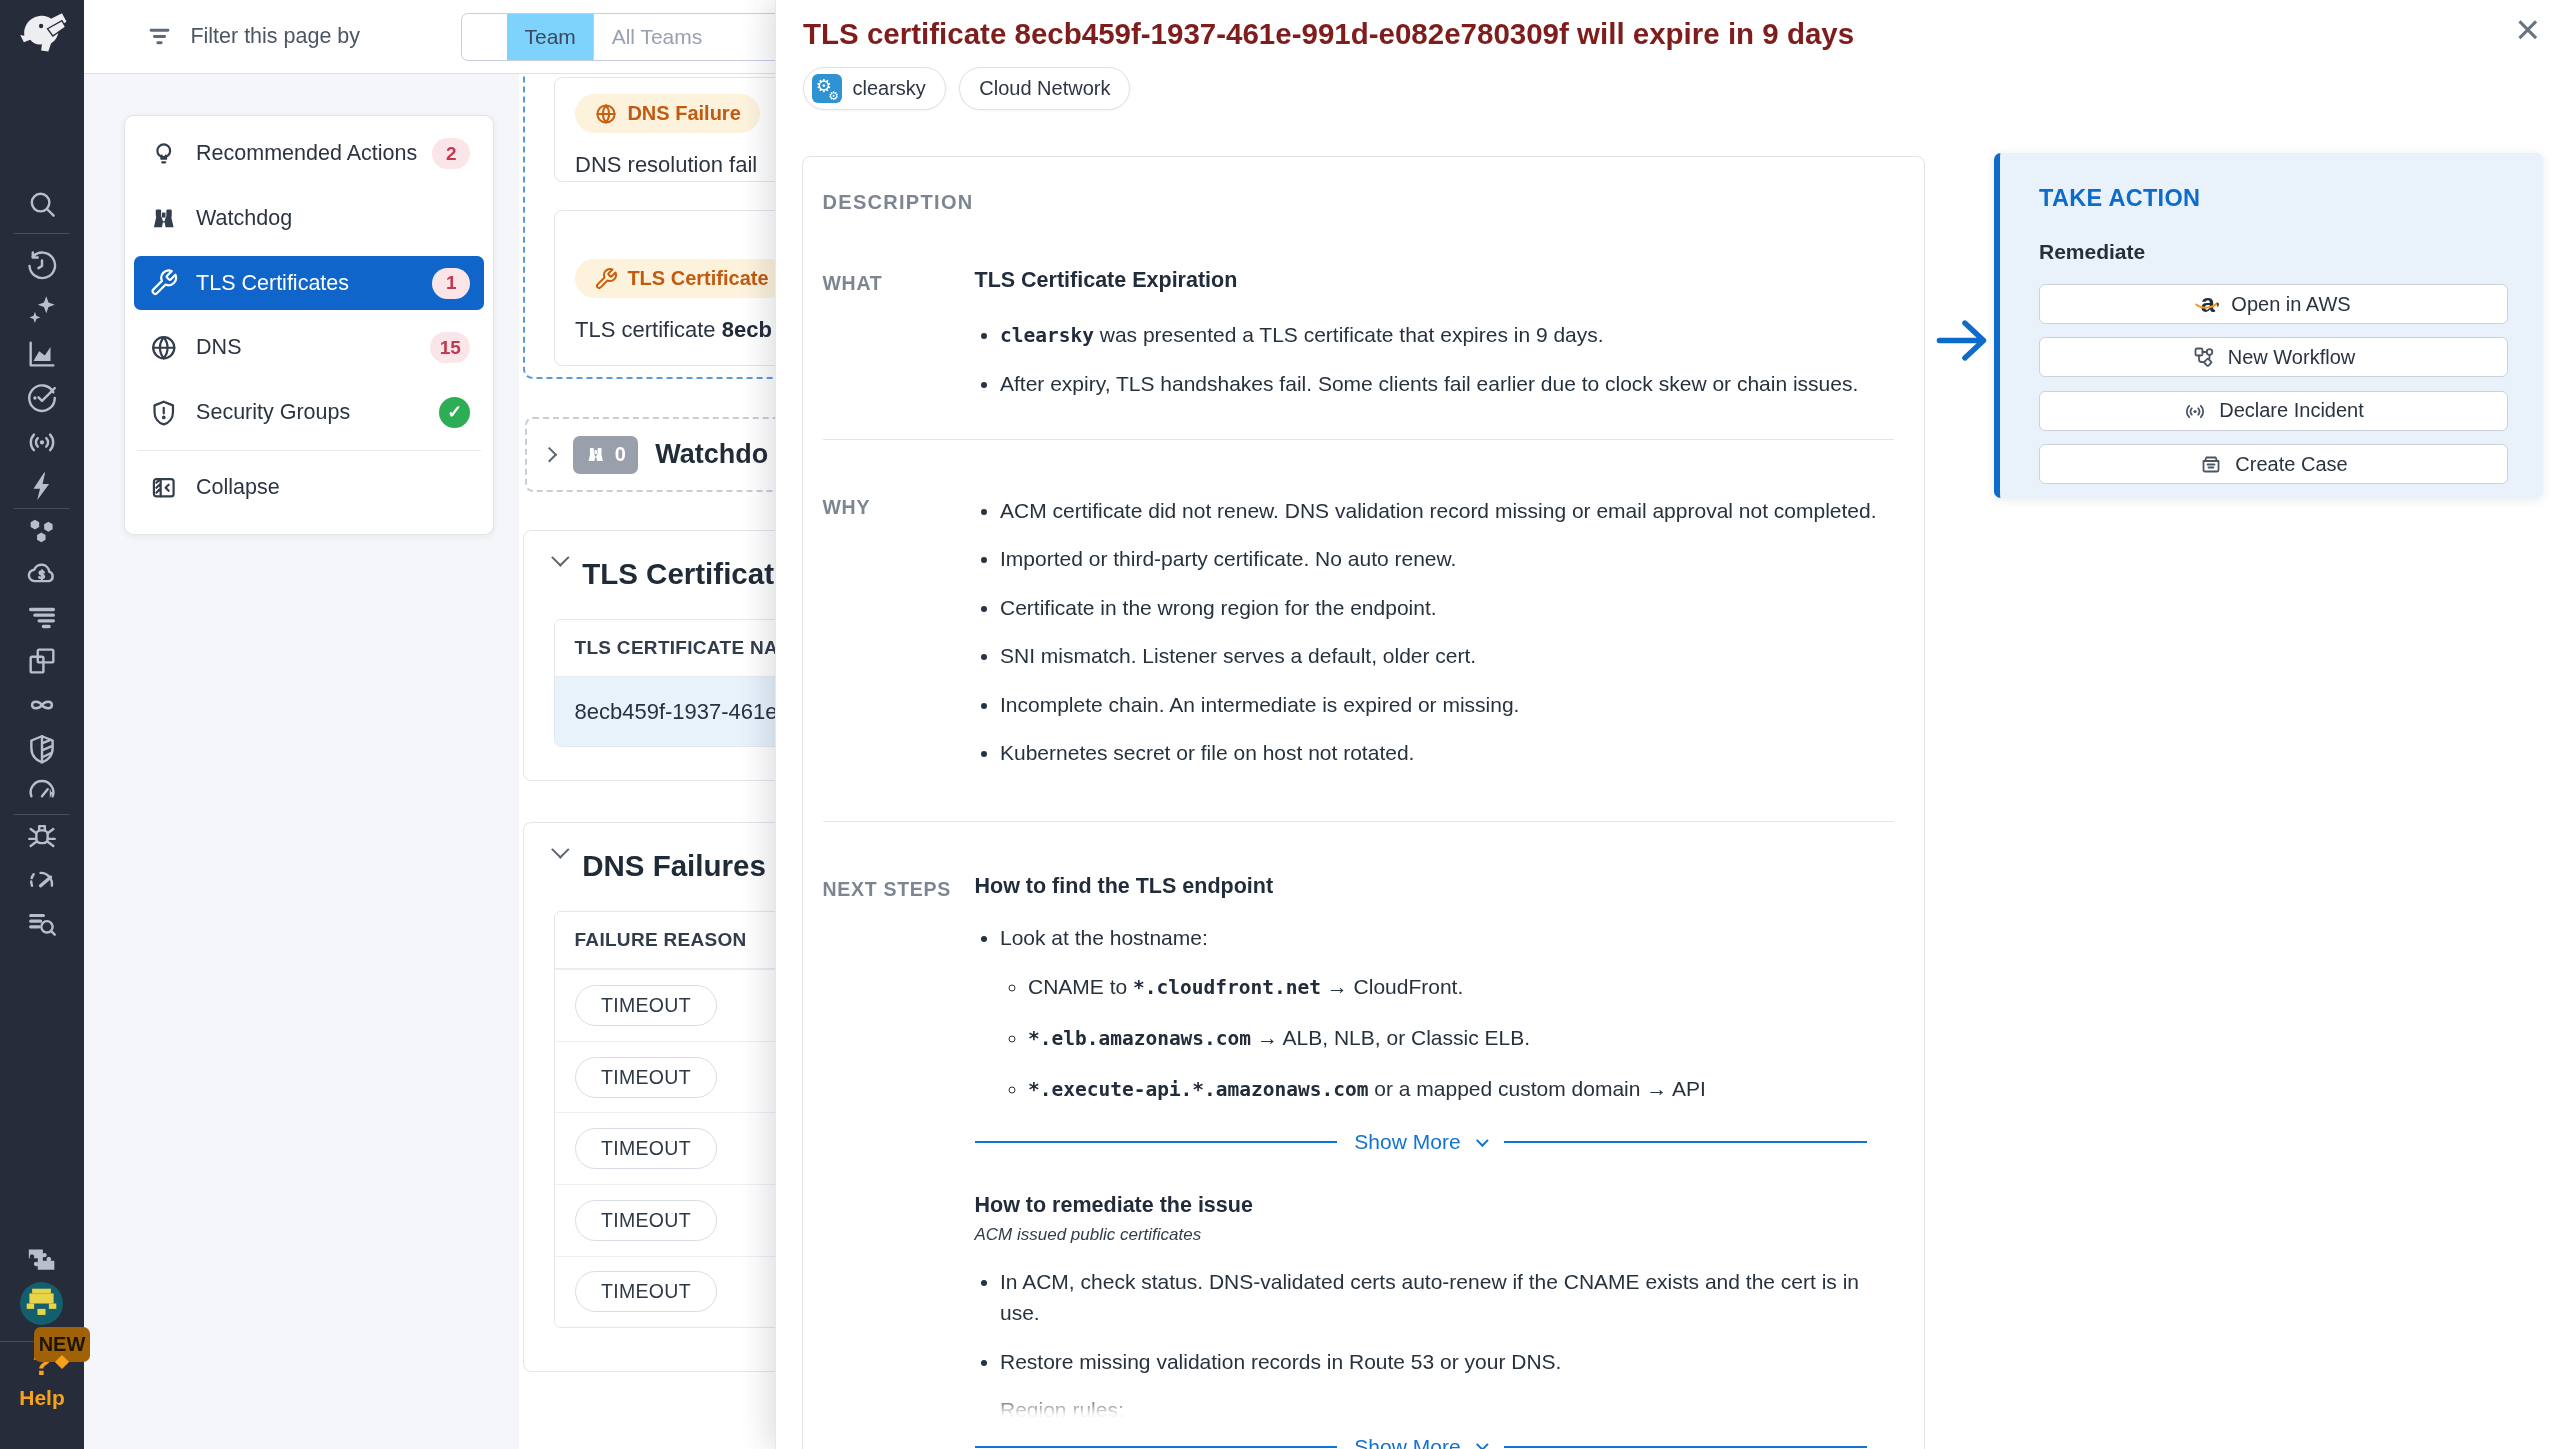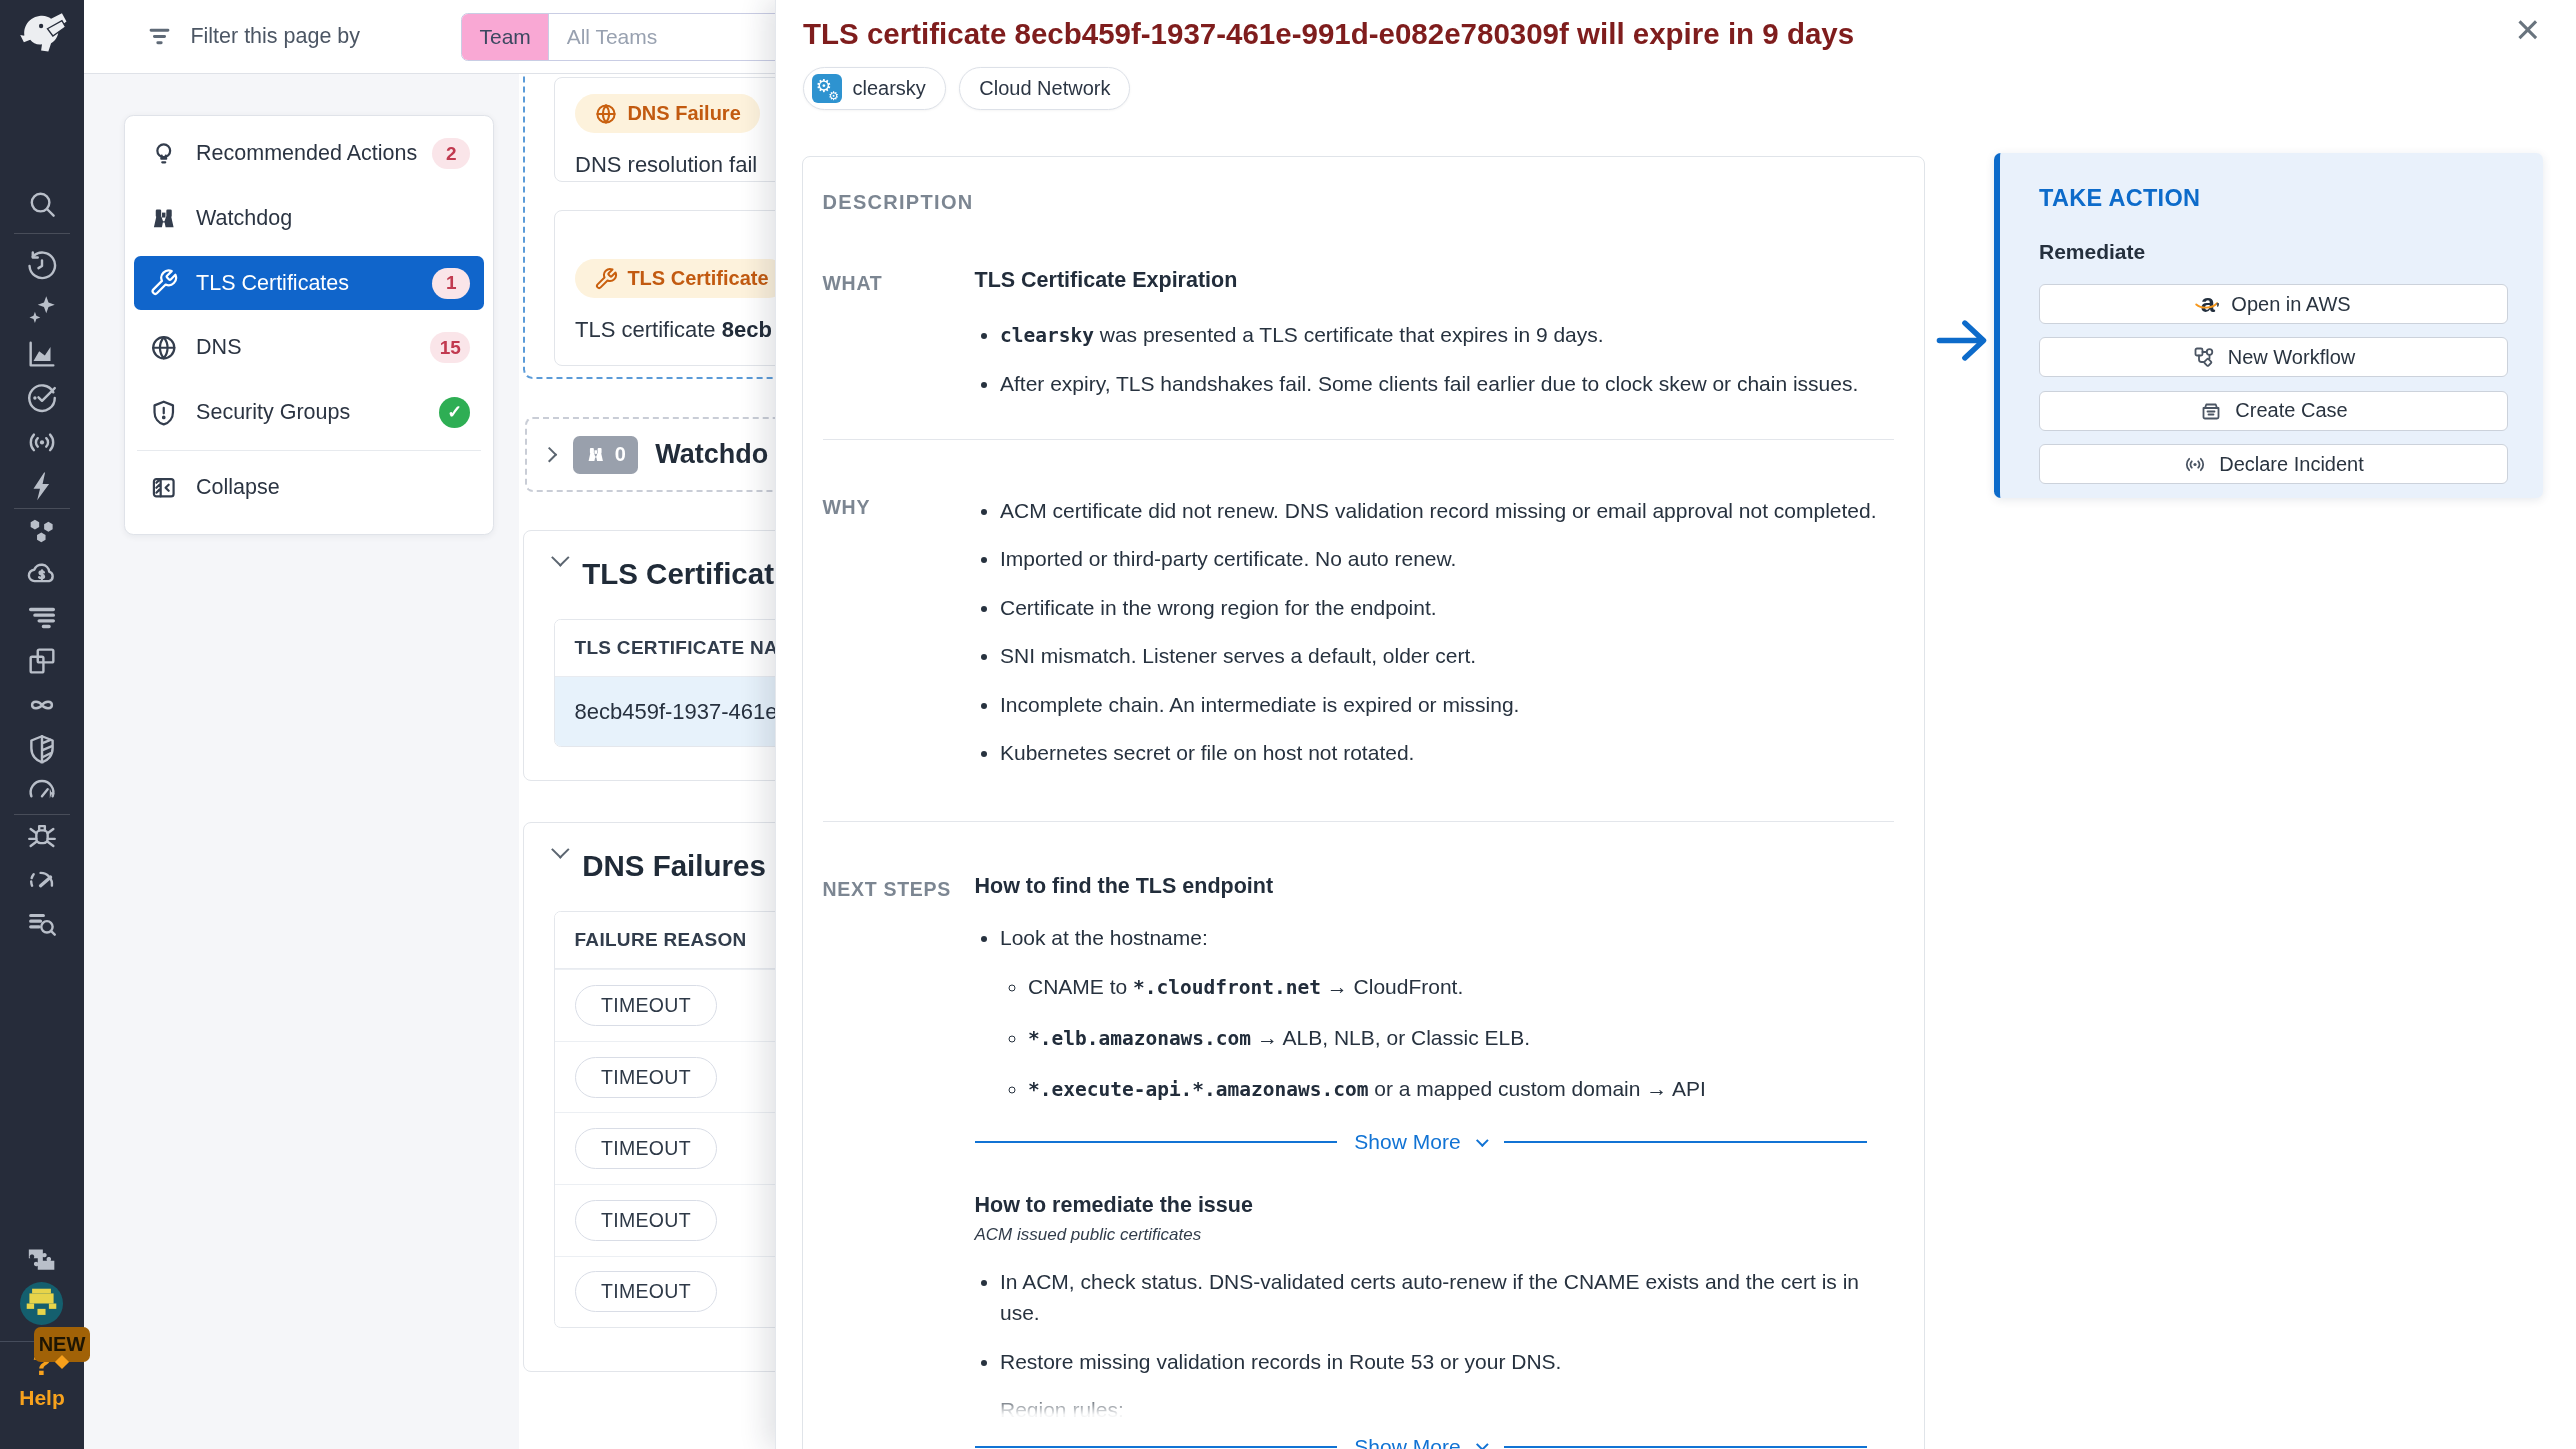--- a/index.html
+++ b/index.html
@@ -22,21 +22,21 @@
   .help-label { position:absolute; left:0; top:1386px; width:84px; text-align:center; font-size:21px; font-weight:bold; color:#f7a21d; }
 
   
   .main { position:absolute; left:84px; top:0; right:0; bottom:0; background:#fff; }
   .filterbar { position:absolute; left:0; top:0; right:0; height:74px; background:#fff; border-bottom:1.3px solid #dfe2e8;
                display:flex; align-items:center; z-index:5; }
   .filter-icon { margin-left:62px; width:27px; height:27px; color:#5f6a77; }
   .filter-icon svg { width:27px; height:27px; stroke:currentColor; stroke-width:2.6; fill:none; stroke-linecap:round; }
   .filter-label { margin-left:17.4px; font-size:21.5px; color:#4c5664; }
   .team-pill { margin-left:101px; height:48px; width:389px; border:1.3px solid #c9cde4; border-radius:6.7px; display:flex; overflow:hidden; background:#fff; }
-  .team-key { background:#f9a8d4; padding:0 17.4px; display:flex; align-items:center; font-size:21px; color:#3c4860; border-right:1.3px solid #c9cde4; }
+  .team-key { background:#7dd3fc; padding:0 17.4px; display:flex; align-items:center; font-size:21px; color:#3c4860; border-right:1.3px solid #c9cde4;margin-left:45px; }
   .team-val { padding:0 17.4px; display:flex; align-items:center; font-size:21px; color:#98a1b0; flex:1; }
 
   .nav-gutter { position:absolute; left:0; top:74px; width:435px; bottom:0; background:#f5f6f9; }
   .navcard { position:absolute; left:40px; top:41px; width:370px; height:420px; background:#fff; border:1.3px solid #e0e3e9;
              border-radius:9.4px; box-shadow:0 1.3px 6.7px rgba(20,30,50,.06); padding:10.7px 9.4px; }
   .nav-item { height:54px; margin-bottom:10.7px; display:flex; align-items:center; padding:0 13.4px 0 14.8px; border-radius:6.7px;
               color:#2b3442; font-size:21.5px; }
   .nav-item .nico { width:29.5px; height:29.5px; margin-right:17.4px; color:#333d4d; flex:none; }
   .nav-item .nico svg { width:29.5px; height:29.5px; fill:none; stroke:currentColor; stroke-width:1.8; stroke-linecap:round; stroke-linejoin:round; }
   .nav-item .nico.fill svg { fill:currentColor; stroke:none; }
@@ -524,28 +524,28 @@
         <svg viewBox="0 0 24 24">
             <rect x="3.5" y="3.5" width="7" height="7" rx="1.5"></rect>
             <circle cx="17.5" cy="7" r="2.8"></circle>
             <path d="M10.5 7h4.2M7 10.5v4a2.5 2.5 0 0 0 2.5 2.5h2M17.5 9.8v3.7"></path>
             <rect x="13" y="14.5" width="5.6" height="5.6" rx="1" transform="rotate(45 15.8 17.3)"></rect>
           </svg>
         <span>New Workflow</span>
       </button>
       <button class="abtn">
         <svg viewBox="0 0 24 24">
+            <circle cx="12" cy="12.5" r="1.6" fill="#4b5563" stroke="none"></circle>
+            <path d="M8.8 15.7a4.5 4.5 0 0 1 0-6.4M15.2 9.3a4.5 4.5 0 0 1 0 6.4M6.2 18.2a8 8 0 0 1 0-11.4M17.8 6.8a8 8 0 0 1 0 11.4"></path>
+          </svg>
+        <span>Declare Incident</span>
+      </button>
+      <button class="abtn">
+        <svg viewBox="0 0 24 24">
             <path d="M4.5 9h15v9a1.5 1.5 0 0 1-1.5 1.5H6A1.5 1.5 0 0 1 4.5 18z"></path>
             <path d="M6 9l1.3-3.5h9.4L18 9M8.5 12.5h7M9.5 15.5h5"></path>
           </svg>
         <span>Create Case</span>
       </button>
-      <button class="abtn">
-        <svg viewBox="0 0 24 24">
-            <circle cx="12" cy="12.5" r="1.6" fill="#4b5563" stroke="none"></circle>
-            <path d="M8.8 15.7a4.5 4.5 0 0 1 0-6.4M15.2 9.3a4.5 4.5 0 0 1 0 6.4M6.2 18.2a8 8 0 0 1 0-11.4M17.8 6.8a8 8 0 0 1 0 11.4"></path>
-          </svg>
-        <span>Declare Incident</span>
-      </button>
     </div>
   </aside>
 </section>
 
 
 </body></html>

